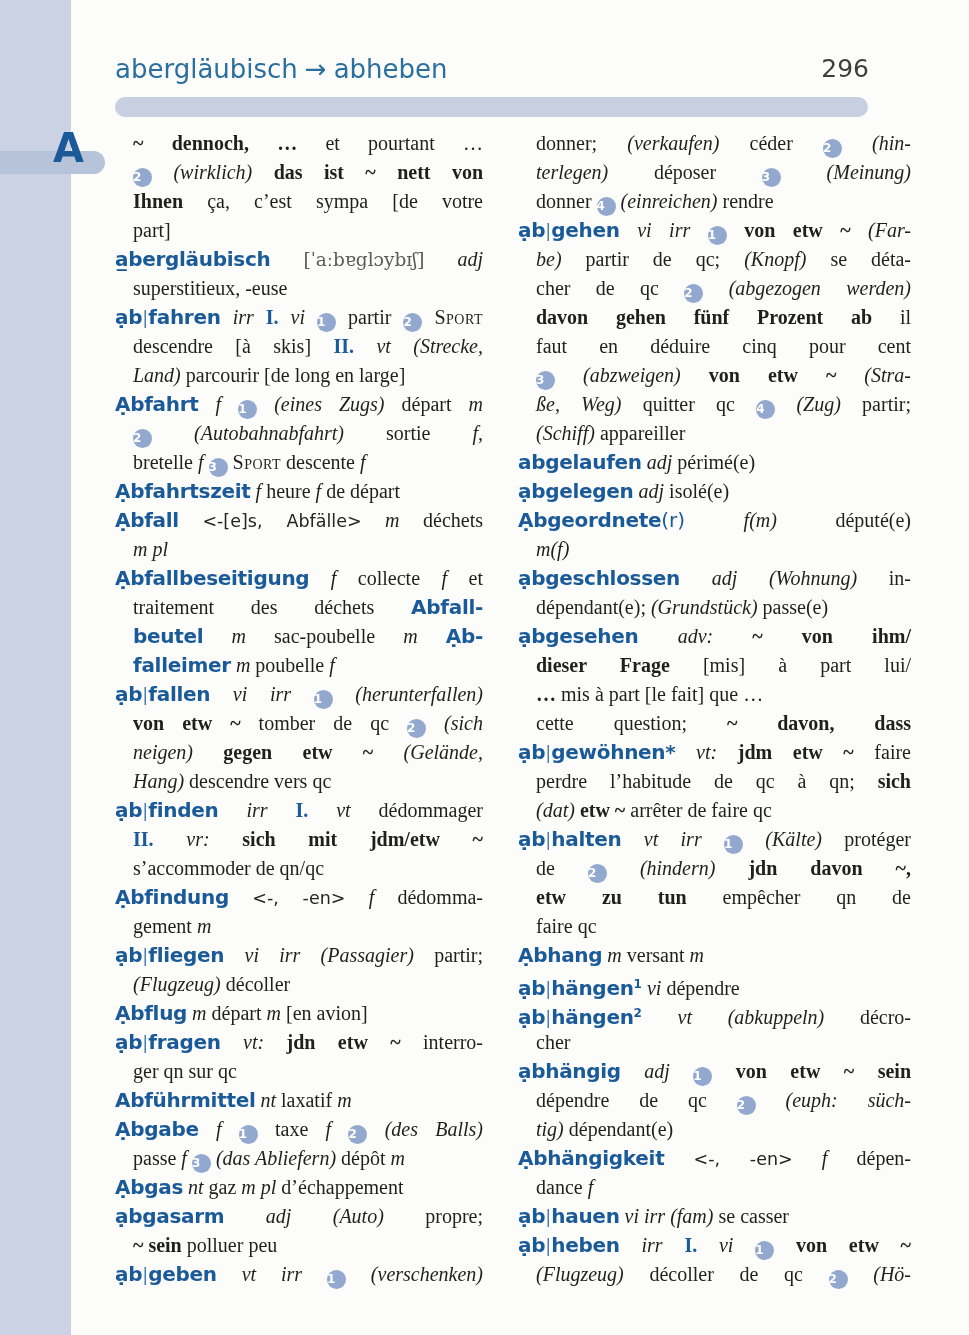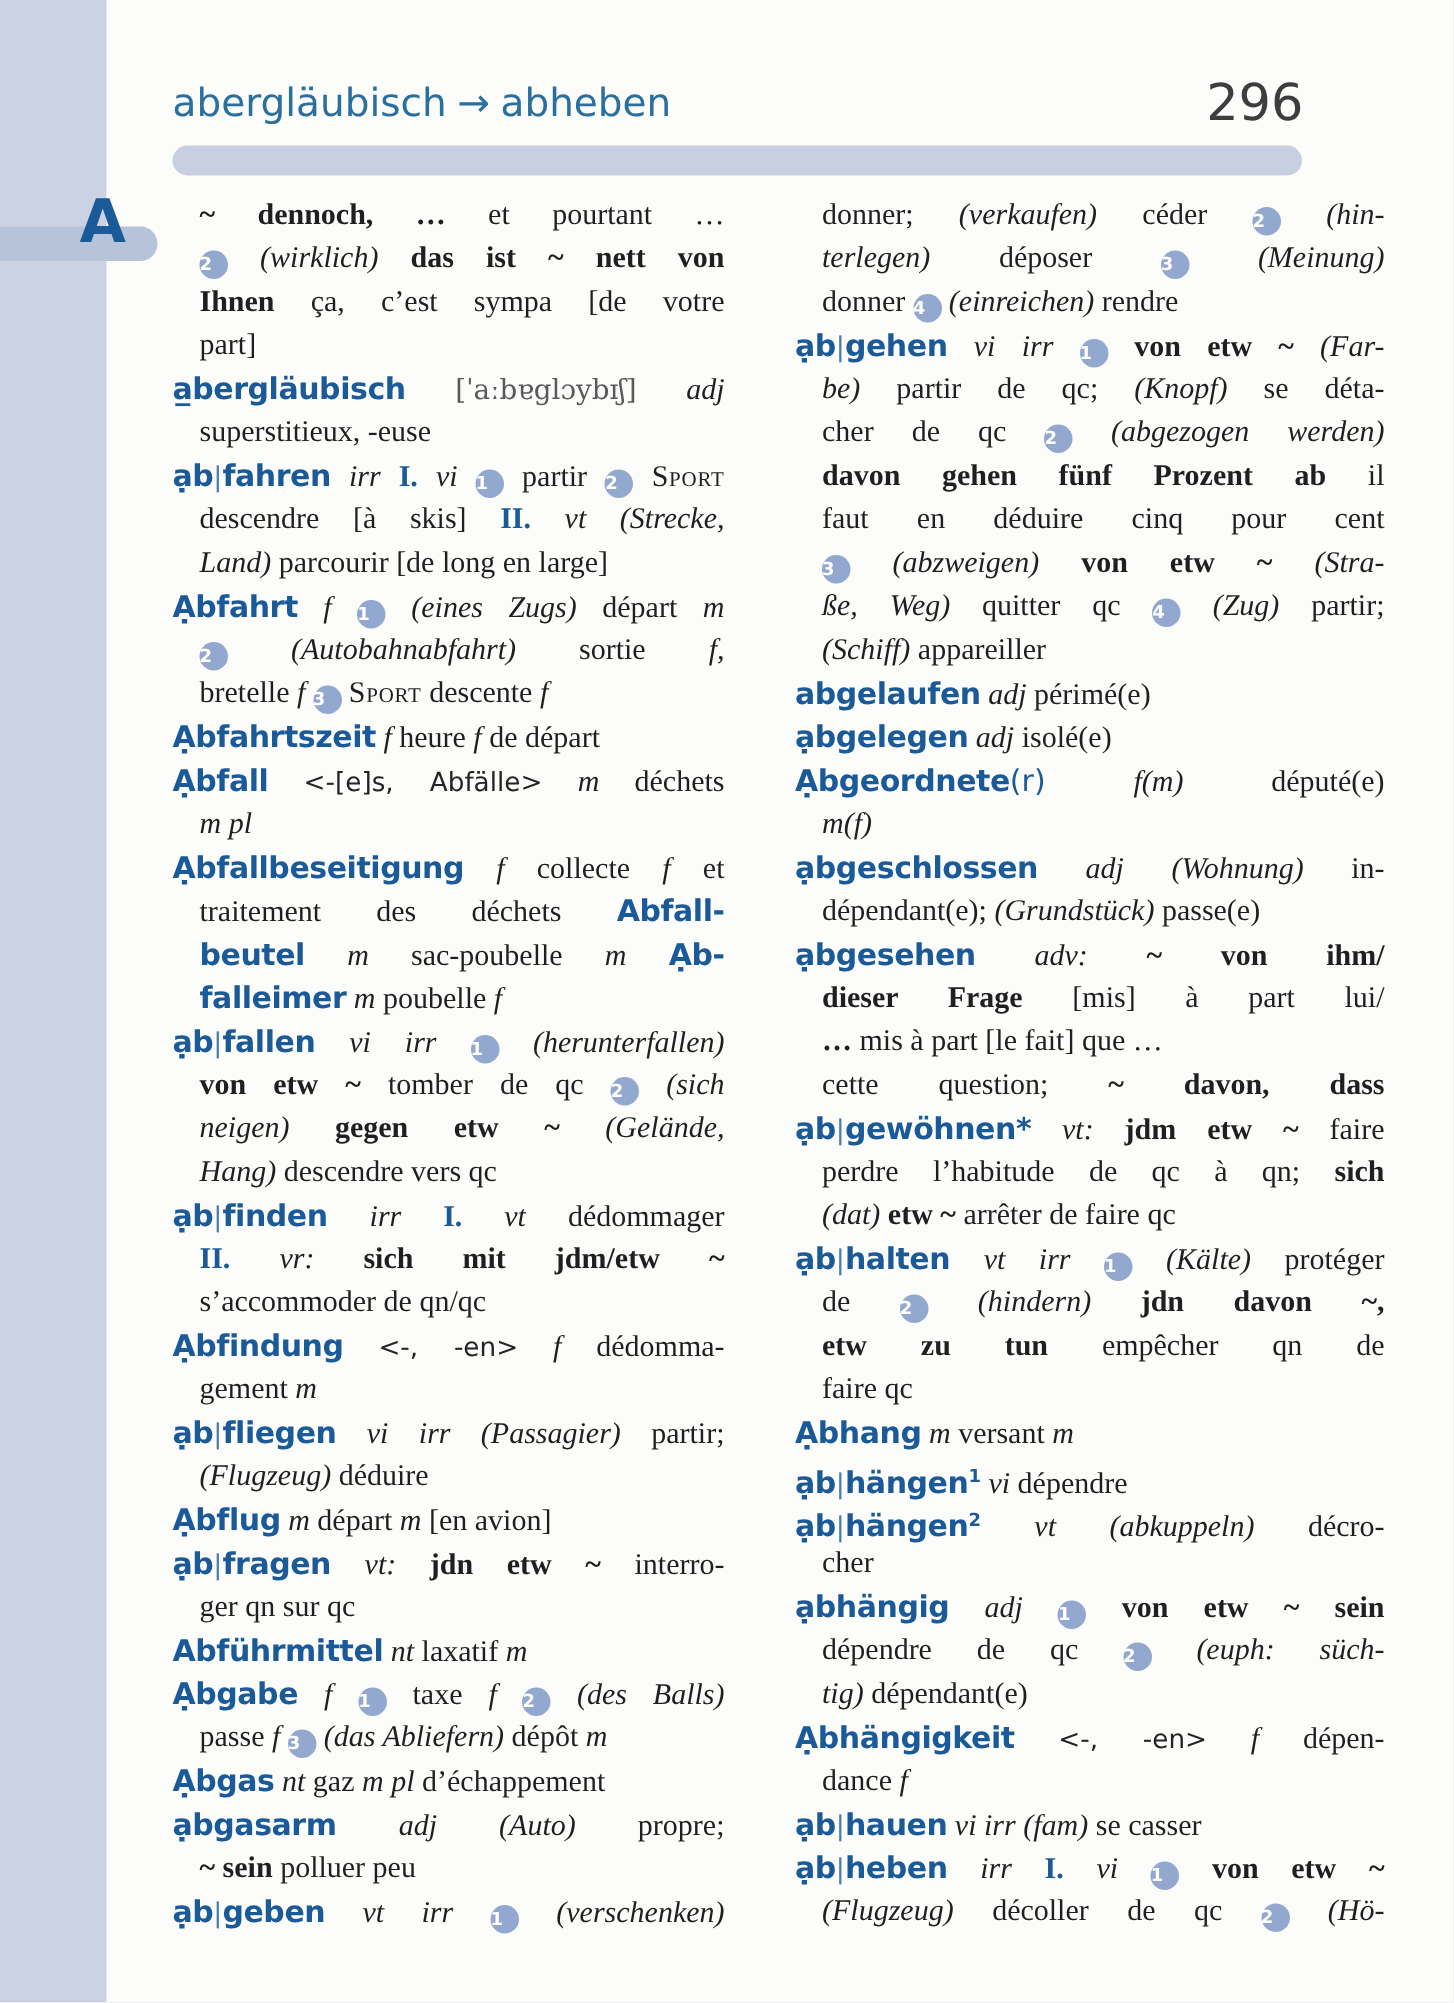--- a/index.html
+++ b/index.html
@@ -23,26 +23,26 @@
     font-family:"DejaVu Sans",sans-serif;font-weight:bold;font-size:40px;line-height:48px;
     color:var(--hw);
   }
   .guide-words{
     position:absolute;left:115px;top:52px;
     font-family:"DejaVu Sans",sans-serif;font-size:26px;line-height:34px;color:var(--header-blue);
   }
   .guide-words .arrow{margin:0 7px;}
   .page-number{
     position:absolute;right:100px;top:52px;
-    font-family:"DejaVu Sans",sans-serif;font-size:34px;line-height:34px;color:#3d3d3d;
+    font-family:"DejaVu Sans",sans-serif;font-size:25px;line-height:34px;color:#3d3d3d;
   }
   .header-rule{position:absolute;left:115px;top:97px;width:753px;height:20px;background:var(--rule);border-radius:10px;}
   .col{position:absolute;top:129px;}
   .col.left{left:115px;width:368px;}
-  .col.right{left:530px;width:393px;}
+  .col.right{left:518px;width:393px;}
   .line{
     height:29px;line-height:29px;font-size:20px;color:var(--body);
     text-align:justify;text-align-last:justify;text-justify:inter-word;
     overflow:visible;white-space:nowrap0;
   }
   .line.last{text-align-last:left;}
   .line.ind{padding-left:18px;}
   .n{}
   .b{font-weight:bold;}
   .i{font-style:italic;}
@@ -98,21 +98,21 @@
       <div class="line"><span class="hw">ạb</span><span class="pi">|</span><span class="hw">fallen</span><span class="i"> vi irr </span><span class="circle">1</span><span class="i"> (herunterfallen)</span></div>
       <div class="line ind"><span class="b">von etw ~ </span><span class="n">tomber de qc </span><span class="circle">2</span><span class="i"> (sich</span></div>
       <div class="line ind"><span class="i">neigen) </span><span class="b">gegen etw ~ </span><span class="i">(Gelände,</span></div>
       <div class="line ind last"><span class="i">Hang) </span><span class="n">descendre vers qc</span></div>
       <div class="line"><span class="hw">ạb</span><span class="pi">|</span><span class="hw">finden</span><span class="i"> irr </span><span class="rom">I.</span><span class="i"> vt </span><span class="n">dédommager</span></div>
       <div class="line ind"><span class="rom">II.</span><span class="i"> vr: </span><span class="b">sich mit jdm/etw ~</span></div>
       <div class="line ind last"><span class="n">s’accommoder de qn/qc</span></div>
       <div class="line"><span class="hw">Ạbfindung</span><span class="n"> </span><span class="ifl">&lt;-, -en&gt;</span><span class="n"> </span><span class="i">f </span><span class="n">dédomma-</span></div>
       <div class="line ind last"><span class="n">gement </span><span class="i">m</span></div>
       <div class="line"><span class="hw">ạb</span><span class="pi">|</span><span class="hw">fliegen</span><span class="i"> vi irr (Passagier) </span><span class="n">partir;</span></div>
-      <div class="line ind last"><span class="i">(Flugzeug) </span><span class="n">déduire</span></div>
+      <div class="line ind last"><span class="i">(Flugzeug) </span><span class="n">décoller</span></div>
       <div class="line last"><span class="hw">Ạbflug</span><span class="i"> m </span><span class="n">départ </span><span class="i">m </span><span class="n">[en avion]</span></div>
       <div class="line"><span class="hw">ạb</span><span class="pi">|</span><span class="hw">fragen</span><span class="i"> vt: </span><span class="b">jdn etw ~ </span><span class="n">interro-</span></div>
       <div class="line ind last"><span class="n">ger qn sur qc</span></div>
       <div class="line last"><span class="hw">Abführmittel</span><span class="i"> nt </span><span class="n">laxatif </span><span class="i">m</span></div>
       <div class="line"><span class="hw">Ạbgabe</span><span class="i"> f </span><span class="circle">1</span><span class="n"> taxe </span><span class="i">f </span><span class="circle">2</span><span class="i"> (des Balls)</span></div>
       <div class="line ind last"><span class="n">passe </span><span class="i">f </span><span class="circle">3</span><span class="i"> (das Abliefern) </span><span class="n">dépôt </span><span class="i">m</span></div>
       <div class="line last"><span class="hw">Ạbgas</span><span class="i"> nt </span><span class="n">gaz </span><span class="i">m pl </span><span class="n">d’échappement</span></div>
       <div class="line"><span class="hw">ạbgasarm</span><span class="i"> adj (Auto) </span><span class="n">propre;</span></div>
       <div class="line ind last"><span class="b">~ sein </span><span class="n">polluer peu</span></div>
       <div class="line"><span class="hw">ạb</span><span class="pi">|</span><span class="hw">geben</span><span class="i"> vt irr </span><span class="circle">1</span><span class="i"> (verschenken)</span></div>

